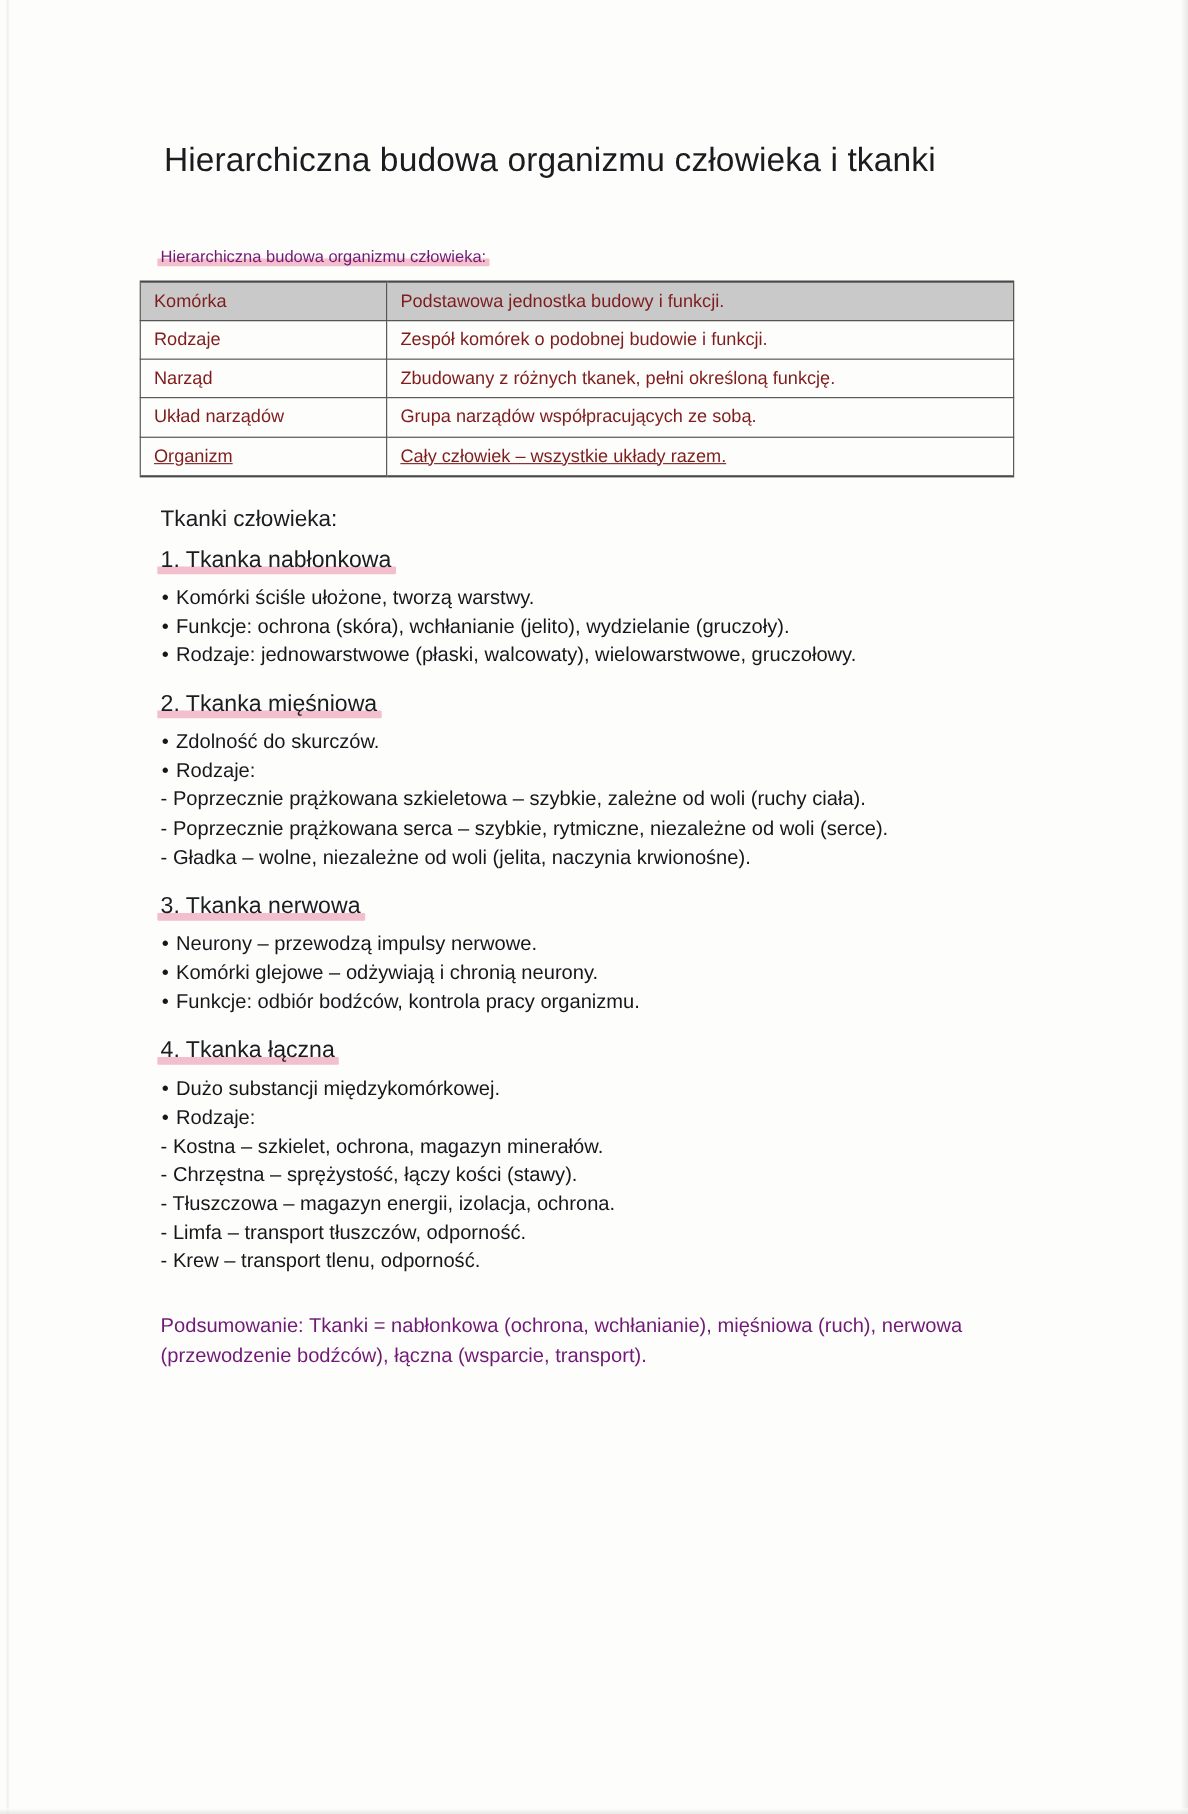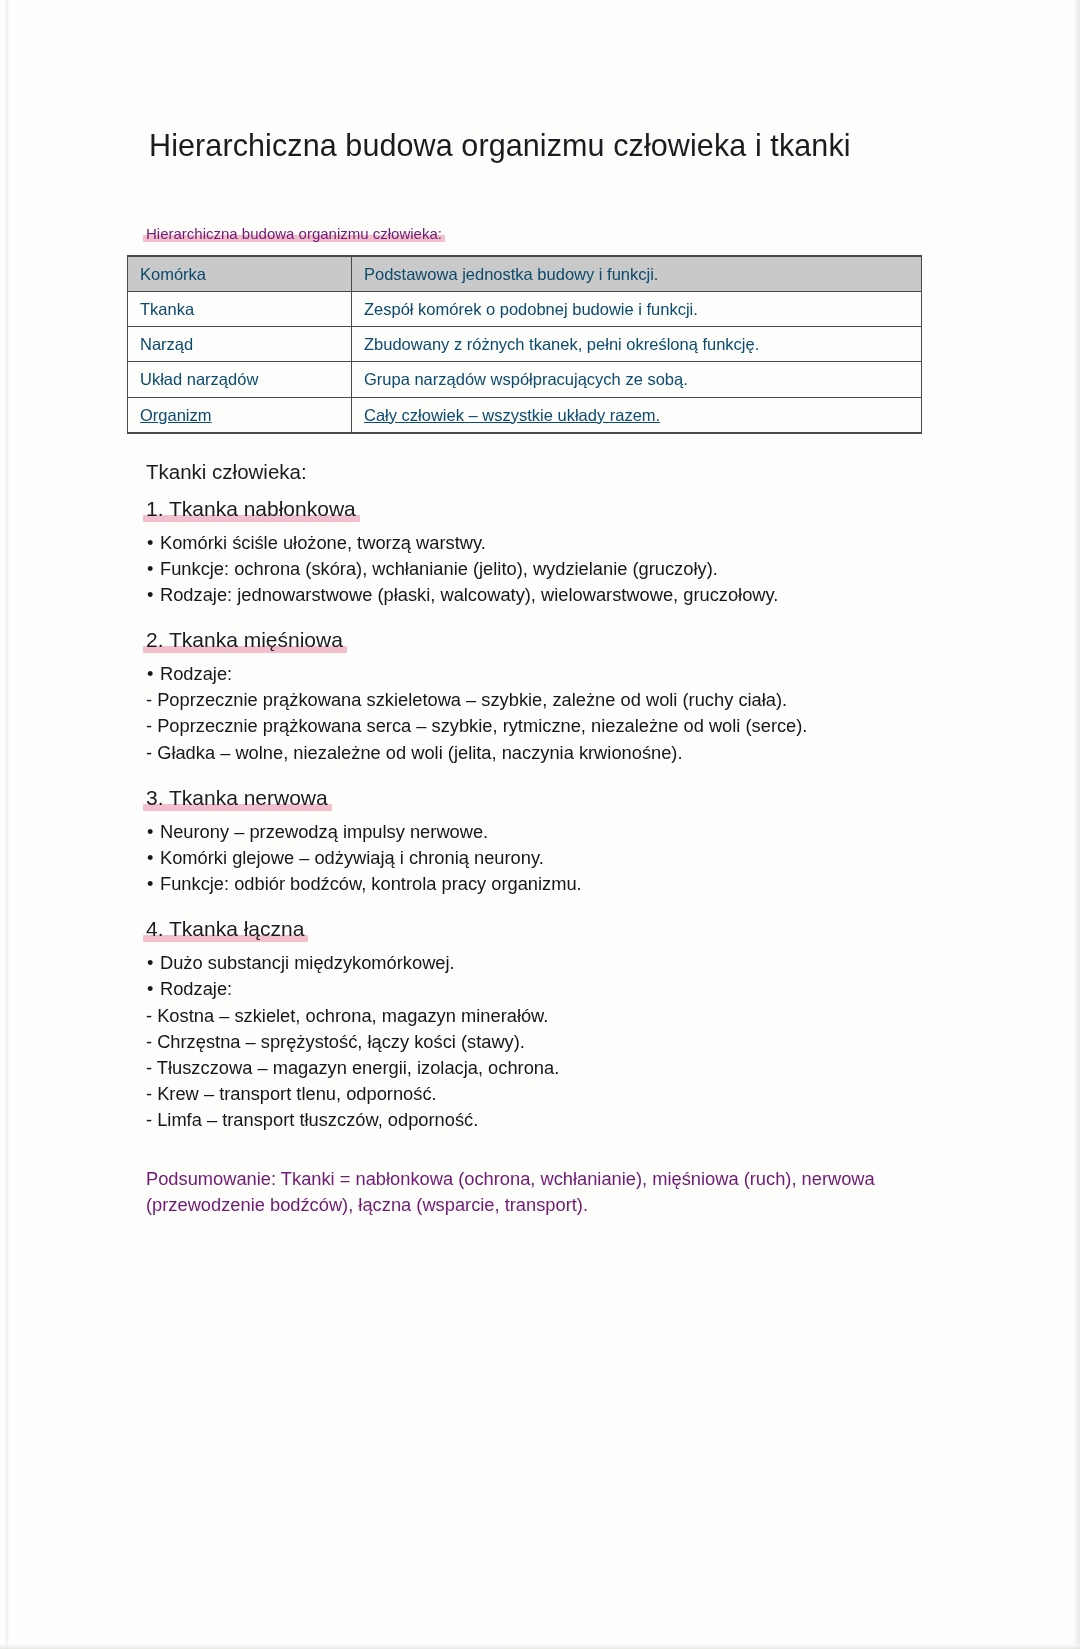--- a/index.html
+++ b/index.html
@@ -82,21 +82,21 @@
     width: 795px;
     margin: 0 0 0 0;
     font-size: 16.5px;
     table-layout: fixed;
   }
   table.hier-table td {
     border: 1px solid #4a4a4a;
     padding: 7px 11px 7px 12px;
     vertical-align: middle;
     line-height: 1.22;
-    color: #0c4a6e;
+    color: #7f1d1d;
   }
   table.hier-table tr:first-child td {
     background: #c9c9c9;
     border-top-width: 2px;
   }
   table.hier-table tr:last-child td {
     border-bottom-width: 2px;
     text-decoration: underline;
   }
   table.hier-table td.col-term { width: 200px; }
@@ -184,21 +184,21 @@
       </span>
     </div>
 
     <table class="hier-table">
       <tbody>
         <tr>
           <td class="col-term">Komórka</td>
           <td>Podstawowa jednostka budowy i funkcji.</td>
         </tr>
         <tr>
-          <td class="col-term">Tkanka</td>
+          <td class="col-term">Rodzaje</td>
           <td>Zespół komórek o podobnej budowie i funkcji.</td>
         </tr>
         <tr>
           <td class="col-term">Narząd</td>
           <td>Zbudowany z różnych tkanek, pełni określoną funkcję.</td>
         </tr>
         <tr>
           <td class="col-term">Układ narządów</td>
           <td>Grupa narządów współpracujących ze sobą.</td>
         </tr>
@@ -226,20 +226,21 @@
     </div>
 
     <div class="gap-sm"></div>
 
     <div>
       <span class="num-head">
         <span class="hl"></span>
         <span>2. Tkanka mięśniowa</span>
       </span>
       <ul class="bullets">
+        <li class="bul">Zdolność do skurczów.</li>
         <li class="bul">Rodzaje:</li>
         <li class="dash">- Poprzecznie prążkowana szkieletowa – szybkie, zależne od woli (ruchy ciała).</li>
         <li class="dash">- Poprzecznie prążkowana serca – szybkie, rytmiczne, niezależne od woli (serce).</li>
         <li class="dash">- Gładka – wolne, niezależne od woli (jelita, naczynia krwionośne).</li>
       </ul>
     </div>
 
     <div class="gap-sm"></div>
 
     <div>
@@ -260,22 +261,22 @@
       <span class="num-head">
         <span class="hl"></span>
         <span>4. Tkanka łączna</span>
       </span>
       <ul class="bullets">
         <li class="bul">Dużo substancji międzykomórkowej.</li>
         <li class="bul">Rodzaje:</li>
         <li class="dash">- Kostna – szkielet, ochrona, magazyn minerałów.</li>
         <li class="dash">- Chrzęstna – sprężystość, łączy kości (stawy).</li>
         <li class="dash">- Tłuszczowa – magazyn energii, izolacja, ochrona.</li>
+        <li class="dash">- Limfa – transport tłuszczów, odporność.</li>
         <li class="dash">- Krew – transport tlenu, odporność.</li>
-        <li class="dash">- Limfa – transport tłuszczów, odporność.</li>
       </ul>
     </div>
 
     <div class="gap-lg"></div>
 
     <p class="summary">Podsumowanie: Tkanki = nabłonkowa (ochrona, wchłanianie), mięśniowa (ruch), nerwowa (przewodzenie bodźców), łączna (wsparcie, transport).</p>
 
   </div>
 </div>
 

